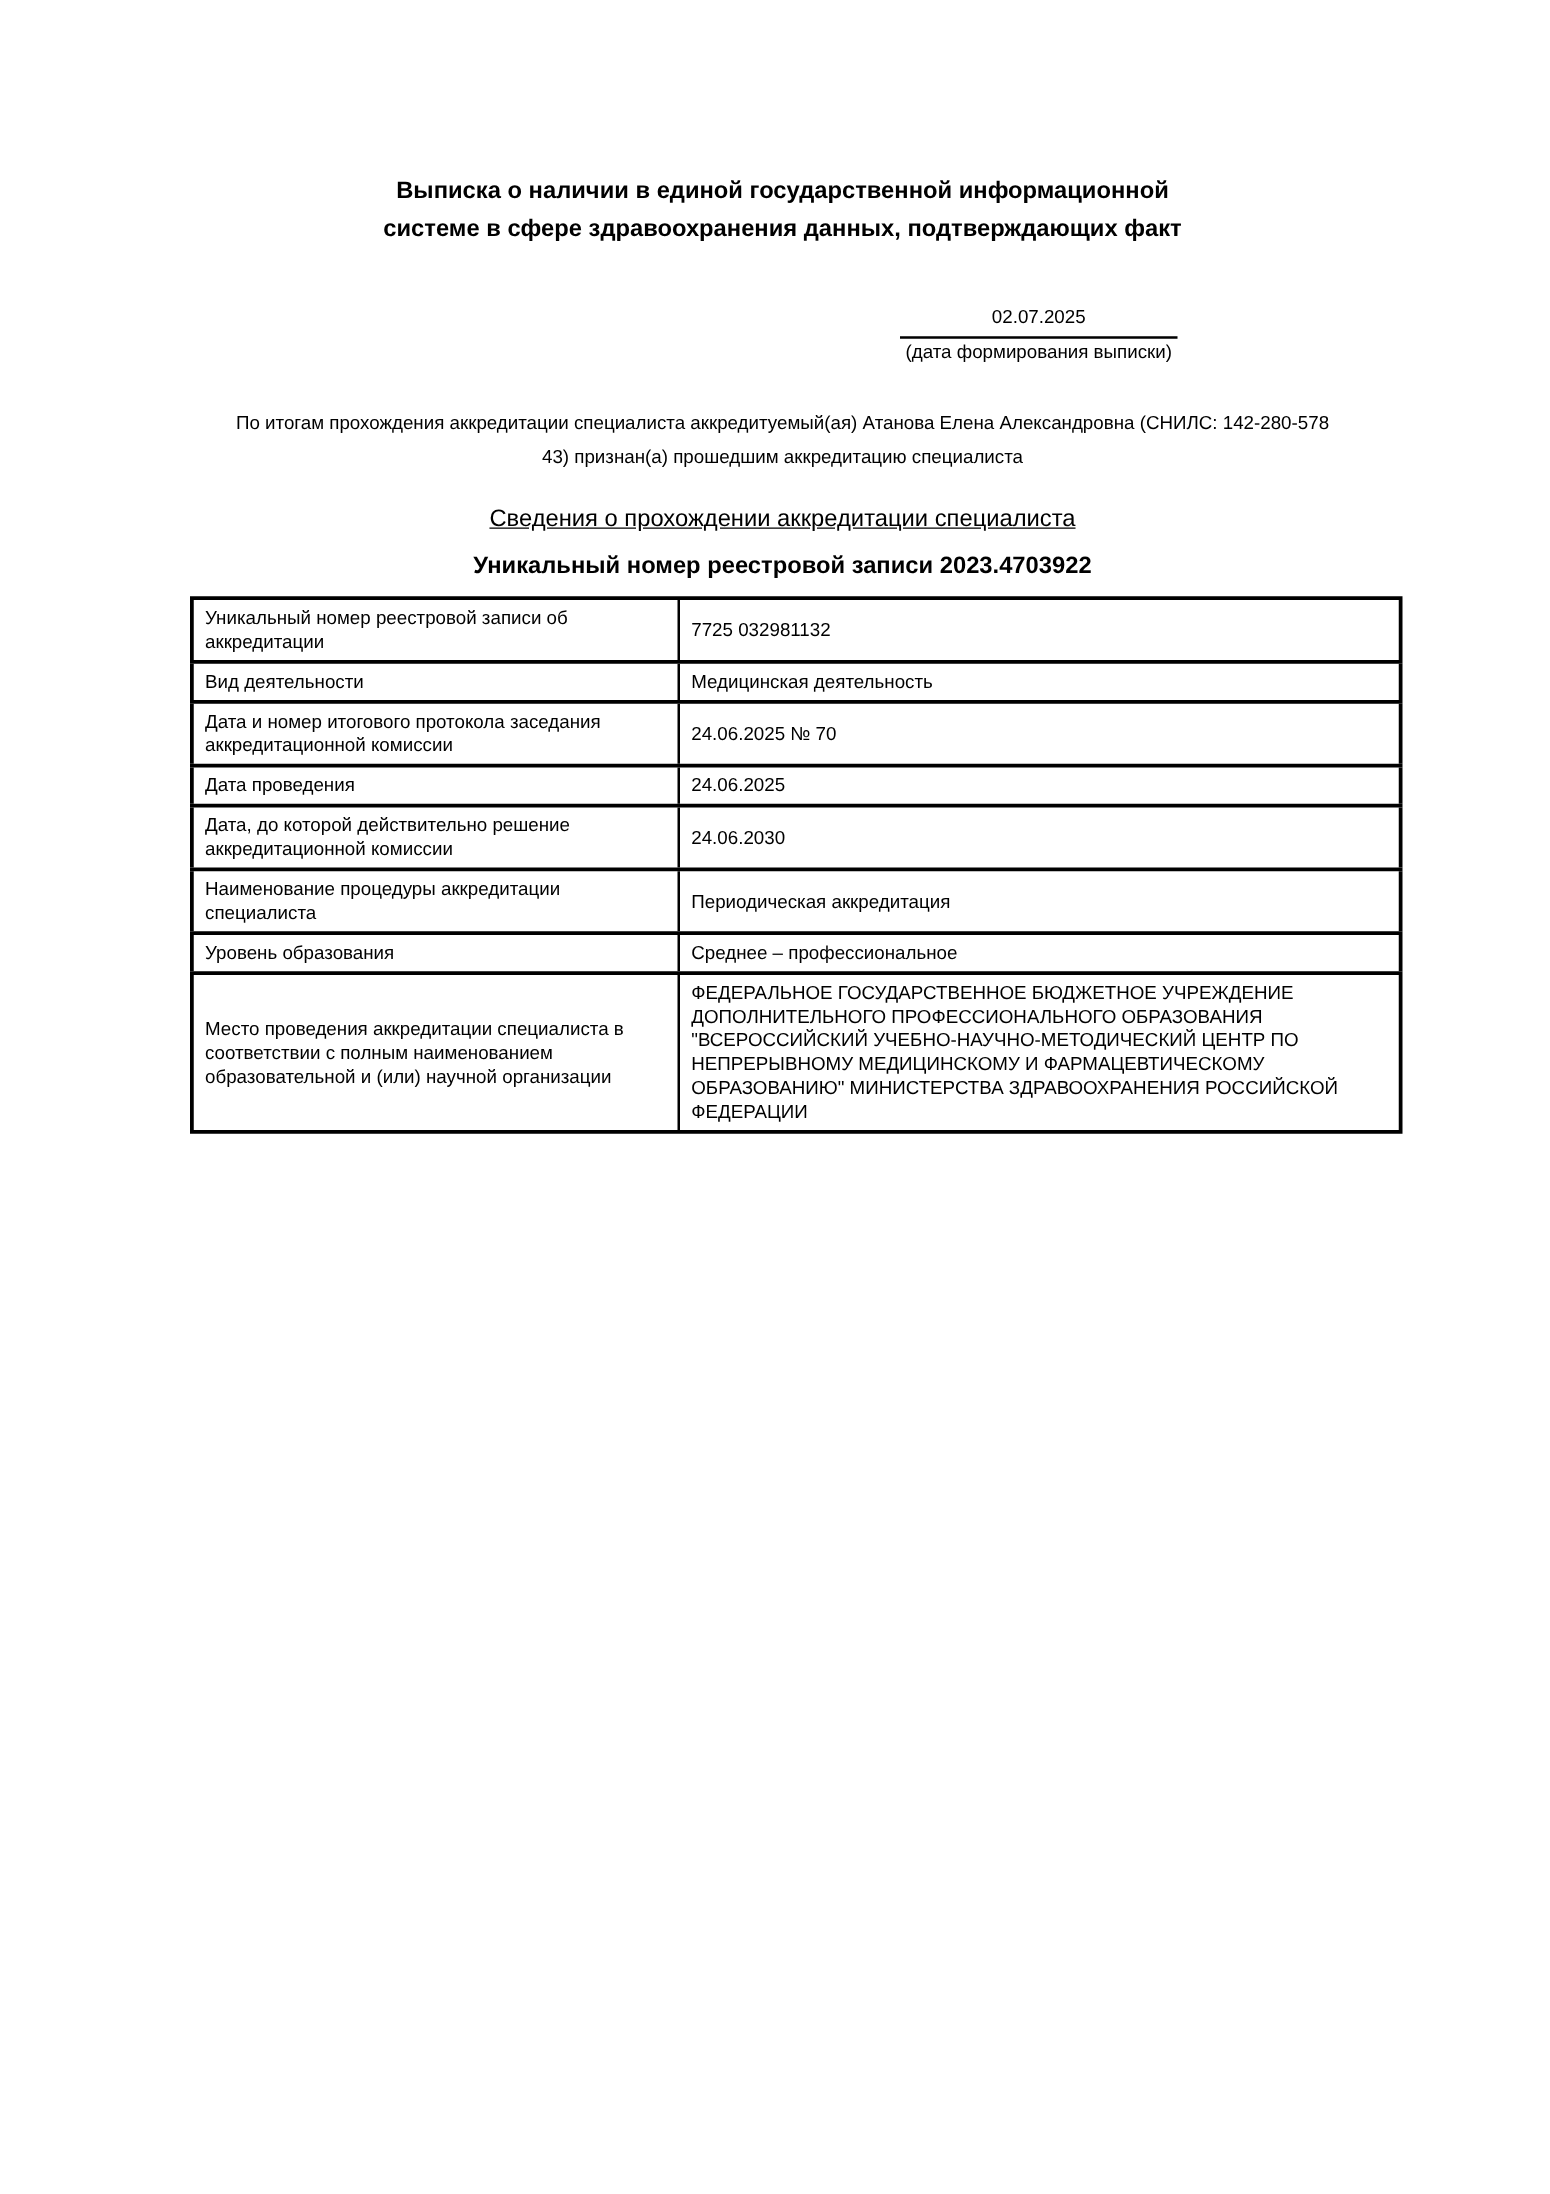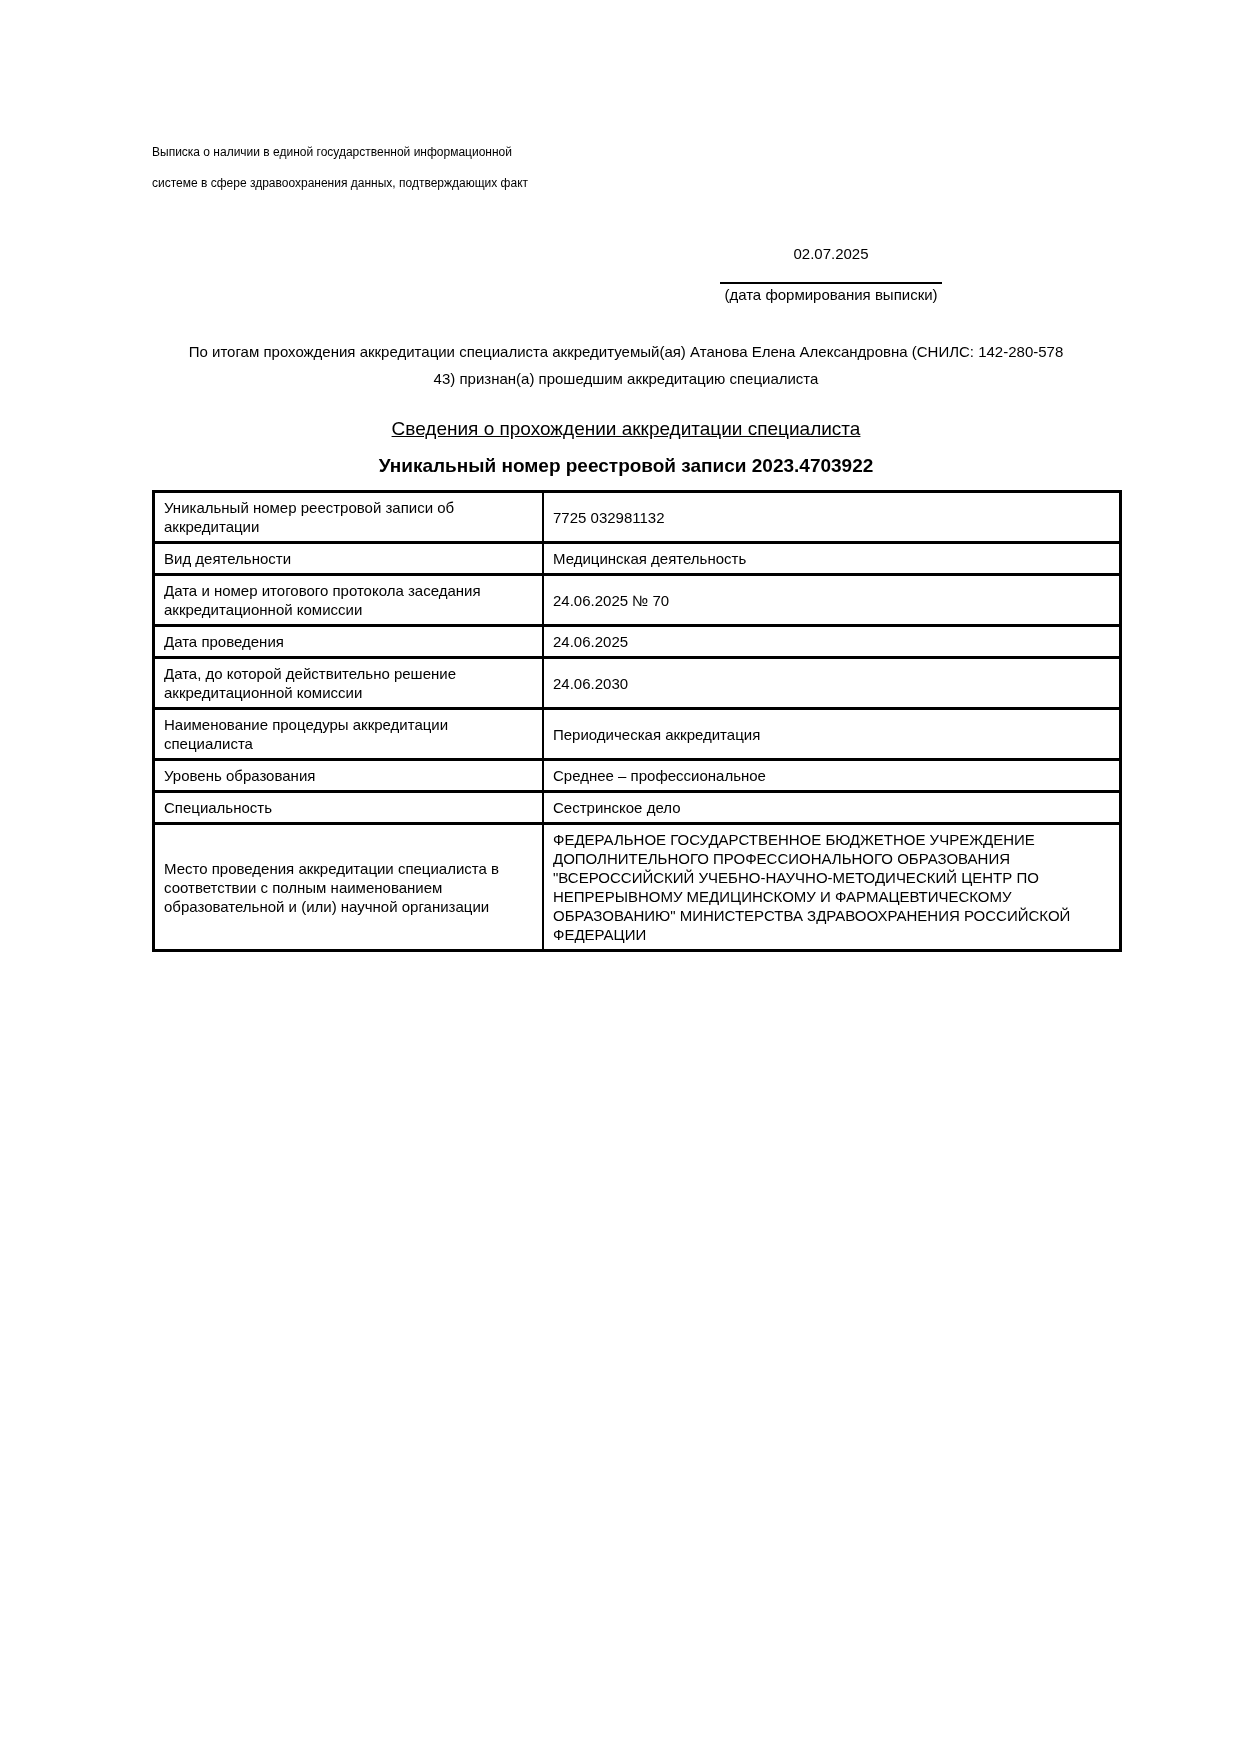--- a/index.html
+++ b/index.html
@@ -14,36 +14,36 @@
     height: 1755px;
     position: relative;
     overflow: hidden;
   }
   .doc {
     width: 948px;
     margin-left: 152px;
     padding-top: 137px;
   }
   .title {
-    text-align: left;
-    font-size: 12px;
-    font-weight: normal;
+    text-align: center;
+    font-size: 19px;
+    font-weight: bold;
     line-height: 31px;
   }
   .date-block {
     width: 222px;
     margin-left: 568px;
     margin-top: 45px;
     text-align: center;
     font-size: 15px;
   }
   .date-value {
     line-height: 20px;
     border-bottom: 2px solid #000000;
-    padding-bottom: 18px;
+    padding-bottom: 5px;
   }
   .date-caption {
     line-height: 20px;
     padding-top: 1px;
   }
   .intro {
     margin-top: 33px;
     text-align: center;
     font-size: 15px;
     line-height: 27px;
@@ -134,23 +134,19 @@
       </tr>
       <tr>
         <td class="cell-label">Наименование процедуры аккредитации специалиста</td>
         <td class="cell-value">Периодическая аккредитация</td>
       </tr>
       <tr>
         <td class="cell-label">Уровень образования</td>
         <td class="cell-value">Среднее – профессиональное</td>
       </tr>
       <tr>
-        <td class="cell-label">Специальность</td>
-        <td class="cell-value">Сестринское дело</td>
-      </tr>
-      <tr>
         <td class="cell-label">Место проведения аккредитации специалиста в соответствии с полным наименованием образовательной и (или) научной организации</td>
         <td class="cell-value">ФЕДЕРАЛЬНОЕ ГОСУДАРСТВЕННОЕ БЮДЖЕТНОЕ УЧРЕЖДЕНИЕ ДОПОЛНИТЕЛЬНОГО ПРОФЕССИОНАЛЬНОГО ОБРАЗОВАНИЯ "ВСЕРОССИЙСКИЙ УЧЕБНО-НАУЧНО-МЕТОДИЧЕСКИЙ ЦЕНТР ПО НЕПРЕРЫВНОМУ МЕДИЦИНСКОМУ И ФАРМАЦЕВТИЧЕСКОМУ ОБРАЗОВАНИЮ" МИНИСТЕРСТВА ЗДРАВООХРАНЕНИЯ РОССИЙСКОЙ ФЕДЕРАЦИИ</td>
       </tr>
     </tbody>
   </table>
 
 </div>
 
 </body></html>

